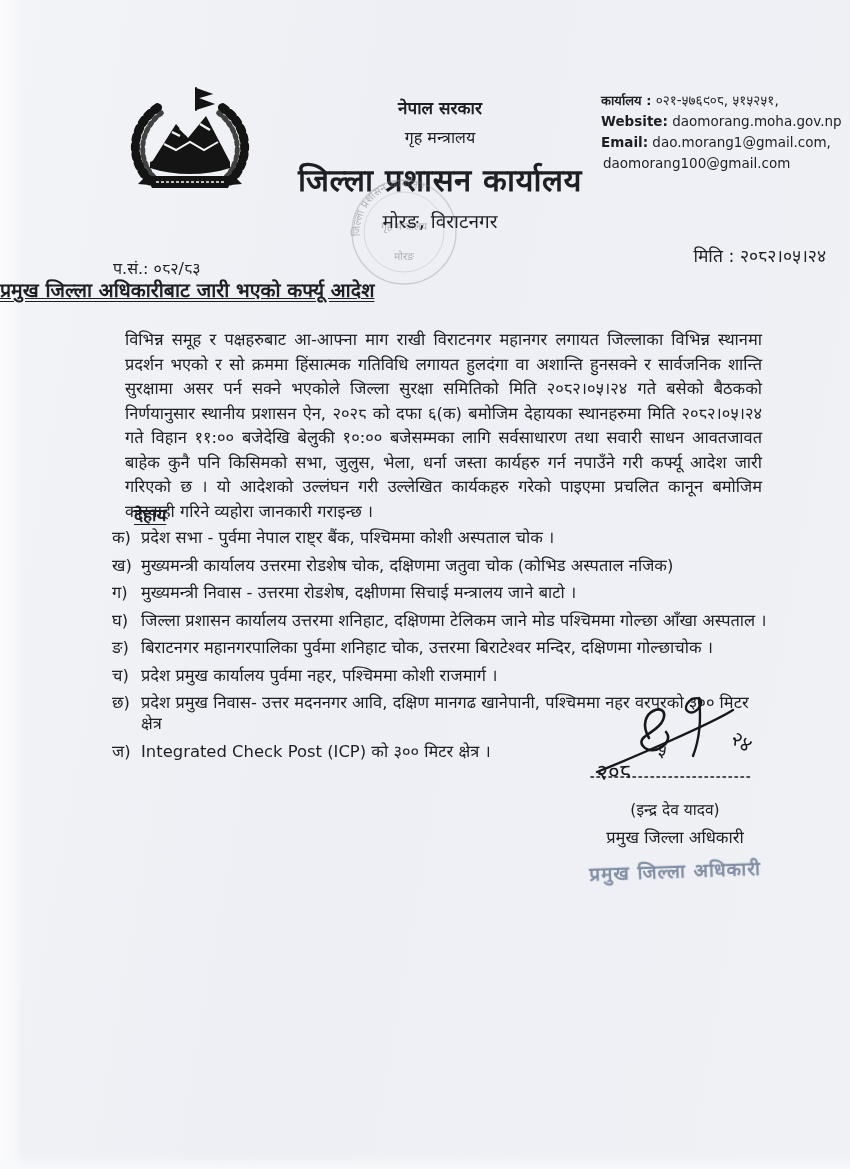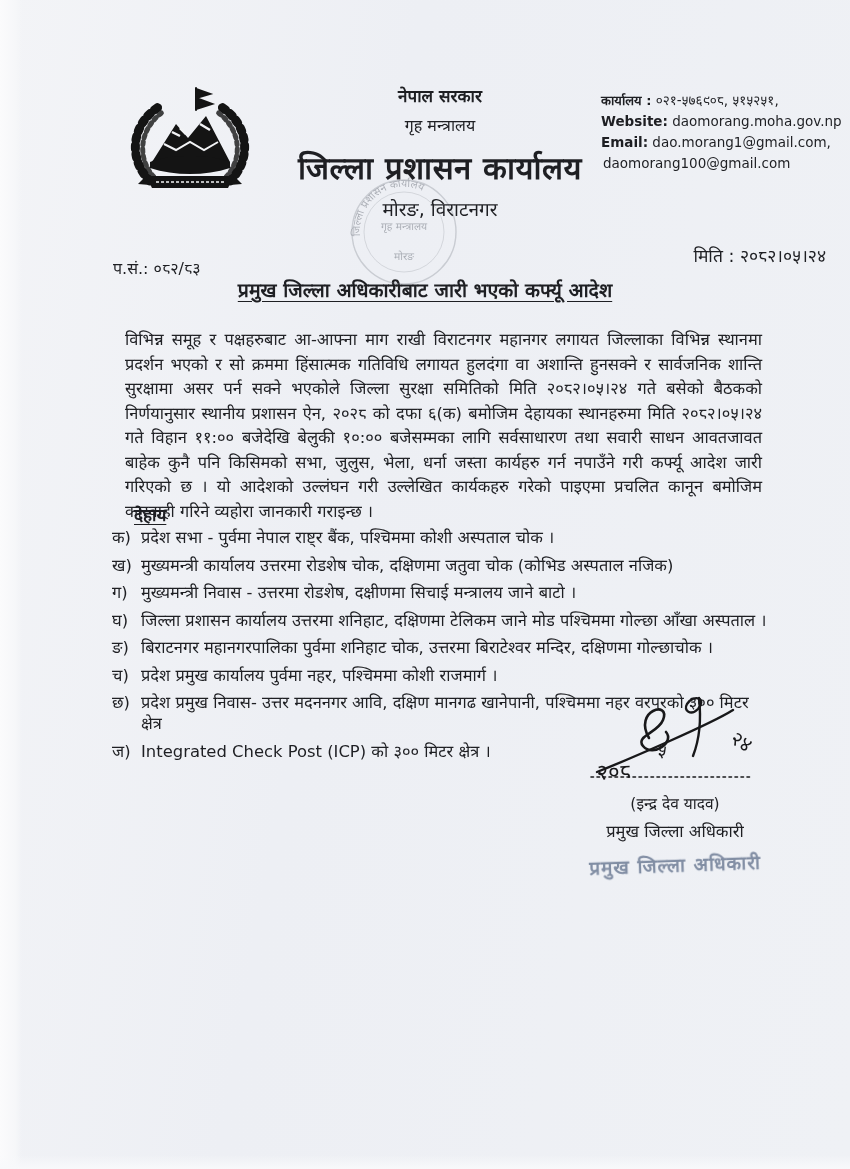--- a/index.html
+++ b/index.html
@@ -10,55 +10,55 @@
     color:#1e1f23;
   }
   .scan-edge-left{position:absolute;left:0;top:0;width:22px;height:100%;
     background:linear-gradient(90deg,#fbfbfc 0%,#f6f7f9 70%,rgba(246,247,249,0) 100%);}
   .scan-edge-bottom{position:absolute;left:0;bottom:0;width:100%;height:14px;
     background:linear-gradient(0deg,#f8f9fb 0%,rgba(248,249,251,0) 100%);}
 
   
   .emblem{position:absolute;left:120px;top:84px;width:140px;height:116px;}
   .head-center{position:absolute;left:255px;top:84px;width:370px;text-align:center;}
-  .gov-line{font-size:17px;font-weight:600;}
+  .gov-line{font-size:17px;font-weight:600;margin-top:12px;}
   .ministry-line{font-size:16px;font-weight:500;margin-top:7px;}
   .office-line{font-size:31px;font-weight:700;margin:10px 0 0 0;letter-spacing:.5px;white-space:nowrap;}
   .location-line{font-size:19px;font-weight:400;margin-top:8px;position:relative;z-index:2;}
   .round-stamp{position:absolute;left:340px;top:168px;width:128px;height:128px;opacity:.6;z-index:1;}
 
   .contact{position:absolute;left:601px;top:90px;width:246px;font-size:13.5px;line-height:1.55;}
   .contact .dev-lbl{font-weight:700;font-size:13px;}
   .contact b{font-weight:700;}
   .contact .email2{padding-left:2px;}
 
   .refno{position:absolute;left:113px;top:236px;font-size:16px;margin-top:21px;}
   .daterow{position:absolute;right:24px;top:243px;font-size:17.5px;}
 
   .title{
-    position:absolute;left:0;top:276px;width:100%;text-align:center;margin:0;
-    font-size:19.5px;font-weight:700;
+    position:absolute;left:0;top:276px;width:100%;margin:0;
+    font-size:19.5px;font-weight:700;text-decoration:underline;
   }
   .title span{text-decoration:underline;text-underline-offset:4px;}
 
   .body-par{
     position:absolute;left:125px;top:328px;width:637px;margin:0;
     font-size:16.4px;line-height:24.5px;text-align:justify;color:#212226;
   }
 
   .dehaya{position:absolute;left:134px;top:503px;font-size:17px;font-weight:700;
     text-decoration:underline;text-underline-offset:3px;text-align:right;}
   .points{position:absolute;left:112px;top:527px;width:660px;margin:0;padding:0;list-style:none;}
   .points li{font-size:16.4px;line-height:21px;margin-bottom:6.5px;display:flex;}
   .points .marker{flex:0 0 29px;}
   .points .txt{flex:1;}
 
   .sig-block{position:absolute;left:555px;top:690px;width:240px;text-align:center;}
   .sig-scribble{display:block;margin:0 auto;width:185px;height:100px;}
-  .sig-name{font-size:15.5px;margin-top:2px;}
+  .sig-name{font-size:15.5px;margin-top:8px;}
   .sig-designation{font-size:16.5px;margin-top:5px;}
   .stamp-text{
     font-size:19px;font-weight:700;margin-top:10px;
     color:#6f7d96;opacity:.85;filter:blur(.4px);
     transform:rotate(-2deg);letter-spacing:1px;white-space:nowrap;
   }
 </style>
 </head>
 <body>
 

